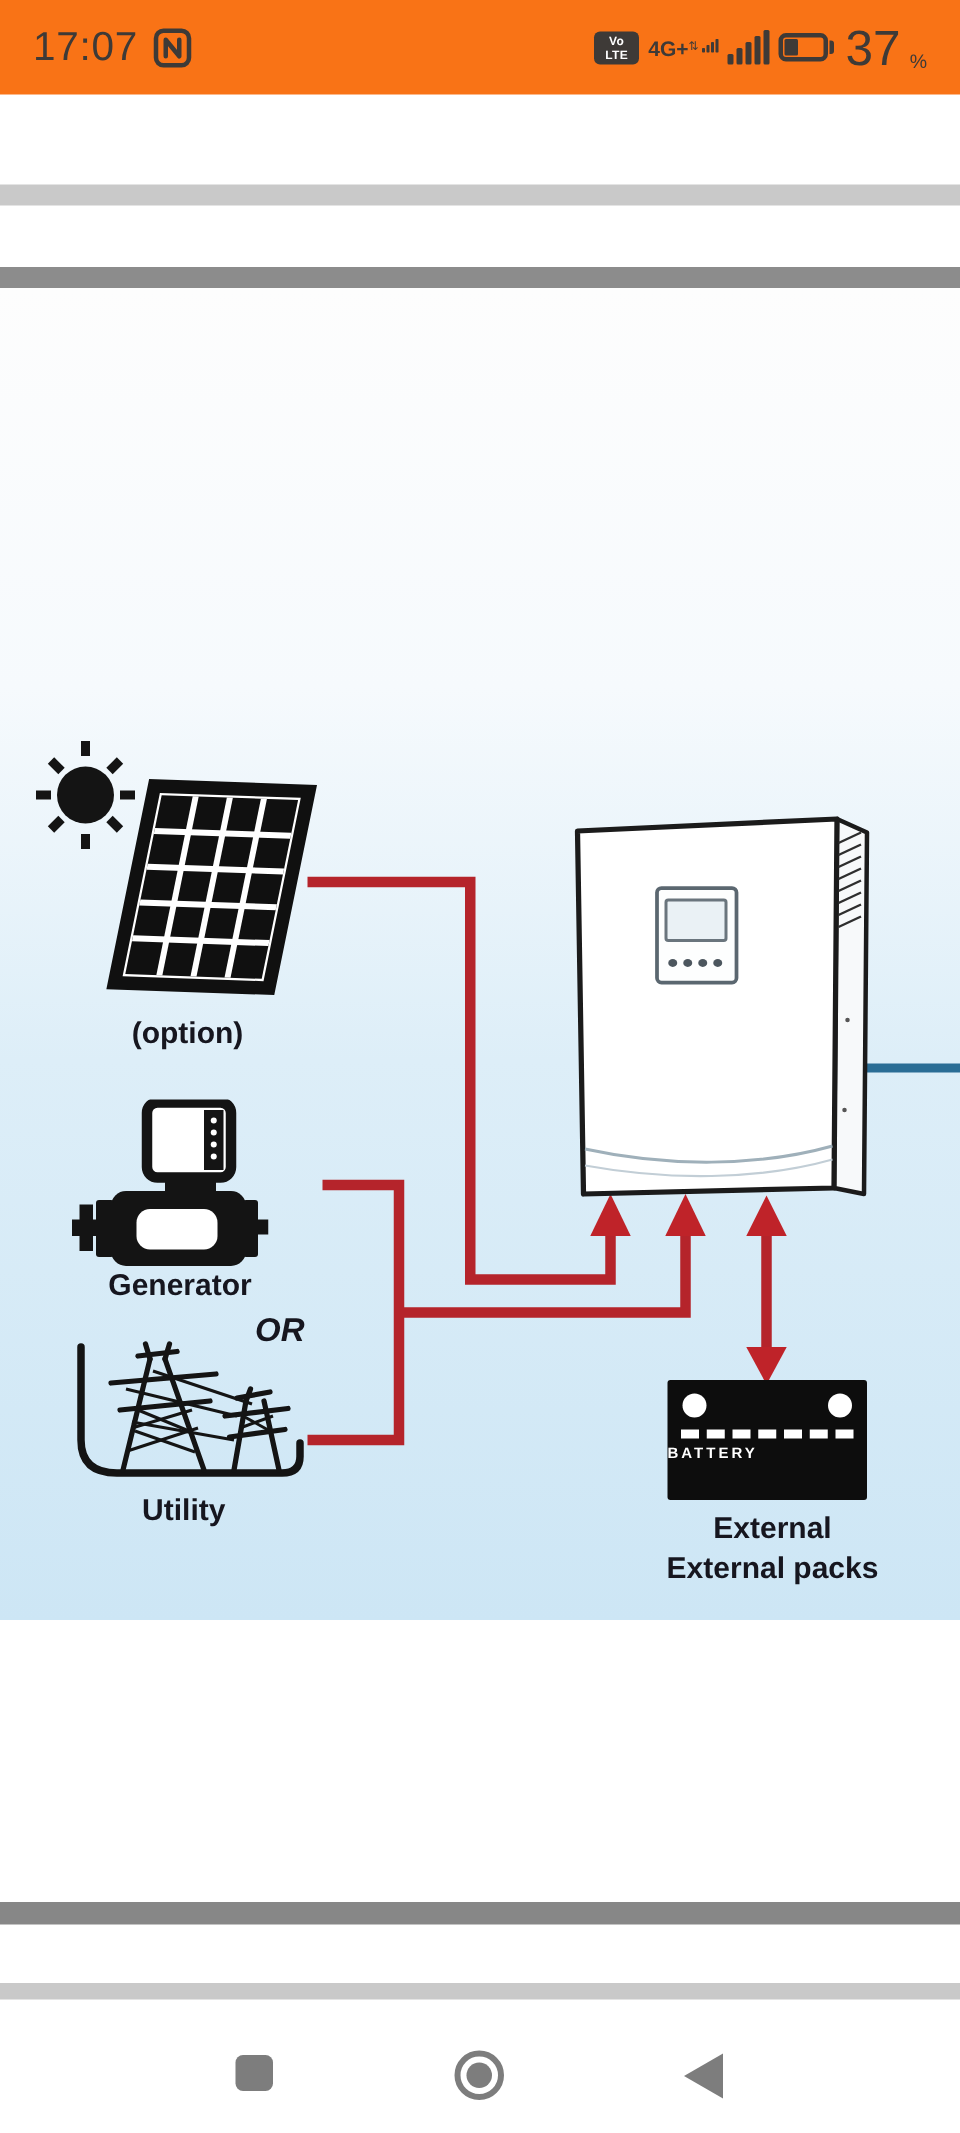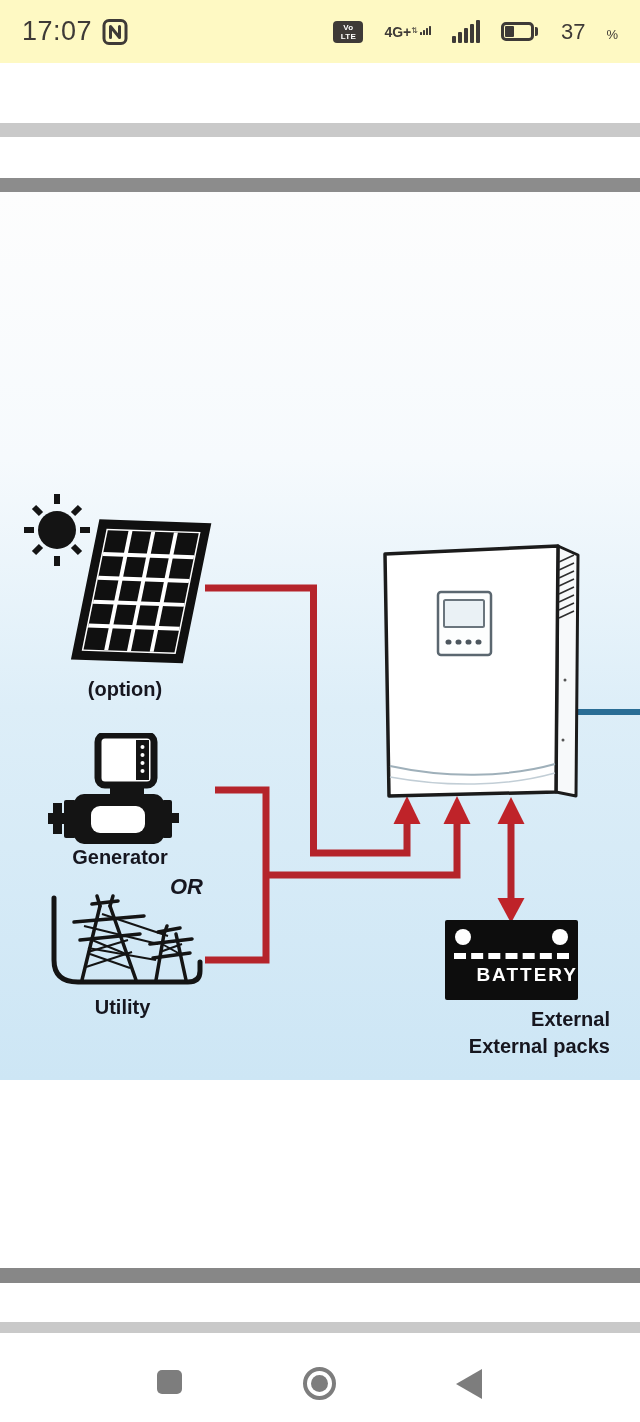--- a/index.html
+++ b/index.html
@@ -1,60 +1,60 @@
 <!DOCTYPE html>
 <html><head>
 <meta charset="utf-8">
 <style>
   html,body{margin:0;padding:0;background:#ffffff;}
   .screen{position:relative;width:640px;height:1422px;background:#ffffff;overflow:hidden;
           font-family:"Liberation Sans",sans-serif;}
   .abs{position:absolute;}
 
   
-  .status-bar{top:0;left:0;width:640px;height:63px;background:#fef9c3;display:flex;
+  .status-bar{top:0;left:0;width:640px;height:63px;background:#f97316;display:flex;
               align-items:center;padding:0 22px;box-sizing:border-box;color:#3e3a37;}
   .time{font-size:27px;letter-spacing:.5px;}
   .nfc{margin-left:10px;display:flex;align-items:center;}
-  .sb-right{margin-left:auto;display:flex;align-items:center;gap:21px;}
+  .sb-right{margin-left:auto;display:flex;align-items:center;gap:6px;}
   .volte{width:30px;height:22px;background:#3e3a37;border-radius:4px;color:#fff;display:flex;
          flex-direction:column;align-items:center;justify-content:center;font-weight:bold;}
   .volte span{font-size:8px;line-height:9px;letter-spacing:.3px;}
   .netcol{display:flex;flex-direction:row;align-items:flex-start;line-height:12px;}
   .netlabel{font-size:14px;font-weight:bold;color:#3e3a37;}
   .minibars{display:flex;align-items:flex-end;gap:1px;height:9px;}
   .minibars i{display:block;width:2px;background:#3e3a37;border-radius:.5px;}
   .miniarrow{font-size:8px;line-height:8px;margin-right:1px;color:#3e3a37;}
   .bigbars{display:flex;align-items:flex-end;gap:2px;height:23px;}
   .bigbars i{display:block;width:4px;background:#3e3a37;border-radius:1px;}
   .batt{display:flex;align-items:center;}
   .batt-body{width:33px;height:19px;border:3px solid #3e3a37;border-radius:5px;padding:1px;
              box-sizing:border-box;display:flex;}
   .batt-fill{width:37%;background:#3e3a37;border-radius:1px;}
   .batt-nub{width:3px;height:9px;background:#3e3a37;border-radius:0 2px 2px 0;margin-left:1px;}
-  .pct{font-size:22px;color:#3e3a37;margin-left:2px;}
+  .pct{font-size:33px;color:#3e3a37;margin-left:2px;}
   .pct-sign{font-size:13px;color:#3e3a37;align-self:flex-end;margin-bottom:3px;}
 
   
   .sep{left:0;width:640px;}
   .sep-light-top{top:123px;height:14px;background:#c9c9c9;}
   .sep-dark-top{top:178px;height:14px;background:#8c8c8c;}
   .sep-dark-bottom{top:1268px;height:15px;background:#878787;}
   .sep-light-bottom{top:1322px;height:11px;background:#c9c9c9;}
 
   
   .diagram{top:192px;left:0;width:640px;height:888px;
            background:linear-gradient(180deg,#fdfdfd 0%,#f6fafd 30%,#ddeef8 58%,#cde6f5 100%);}
   .dlabel{font-weight:bold;color:#16161f;font-size:20px;line-height:27px;text-align:center;}
   .or-label{font-style:italic;font-weight:bold;font-size:22px;color:#16161f;}
   .battery-box{left:445px;top:728px;width:133px;height:80px;background:#0d0d0d;border-radius:2px;}
   .batt-circle{position:absolute;top:9px;width:16px;height:16px;border-radius:50%;background:#ffffff;}
   .batt-dash{position:absolute;left:9px;right:9px;top:33px;border-top:6px dashed #ffffff;}
-  .batt-word{position:absolute;left:0;top:44px;width:100%;text-align:right;color:#ffffff;
-             font-weight:bold;font-size:19px;letter-spacing:2px;}
+  .batt-word{position:absolute;left:0;top:44px;width:100%;text-align:left;color:#ffffff;
+             font-weight:bold;font-size:10px;letter-spacing:2px;}
 
   
   .nav-recents{left:157px;top:1370px;width:25px;height:24px;background:#7d7d7d;border-radius:5px;}
   .nav-home{left:303px;top:1367px;width:33px;height:33px;border:4px solid #7d7d7d;border-radius:50%;
             box-sizing:border-box;display:flex;align-items:center;justify-content:center;}
   .nav-home i{display:block;width:17px;height:17px;background:#7d7d7d;border-radius:50%;}
   .nav-back{left:456px;top:1369px;width:0;height:0;border-top:15px solid transparent;
             border-bottom:15px solid transparent;border-right:26px solid #7d7d7d;}
 </style>
 </head>
@@ -239,21 +239,21 @@
       <path d="M15,237 C70,247 130,247 180,233" stroke="#c2ced6" stroke-width="1.5" fill="none"></path>
     </svg>
 
     <div class="abs battery-box">
       <span class="batt-circle" style="left:10px;"></span>
       <span class="batt-circle" style="right:10px;"></span>
       <span class="batt-dash"></span>
       <span class="batt-word">BATTERY</span>
     </div>
 
-    <div class="abs dlabel" style="left:420px;top:814px;width:190px;text-align:right;">
+    <div class="abs dlabel" style="left:420px;top:814px;width:190px;">
       <div>External</div>
       <div>External packs</div>
     </div>
   </div>
 
   <div class="abs sep sep-dark-bottom"></div>
   <div class="abs sep sep-light-bottom"></div>
 
   <div class="abs nav-recents"></div>
   <div class="abs nav-home">

